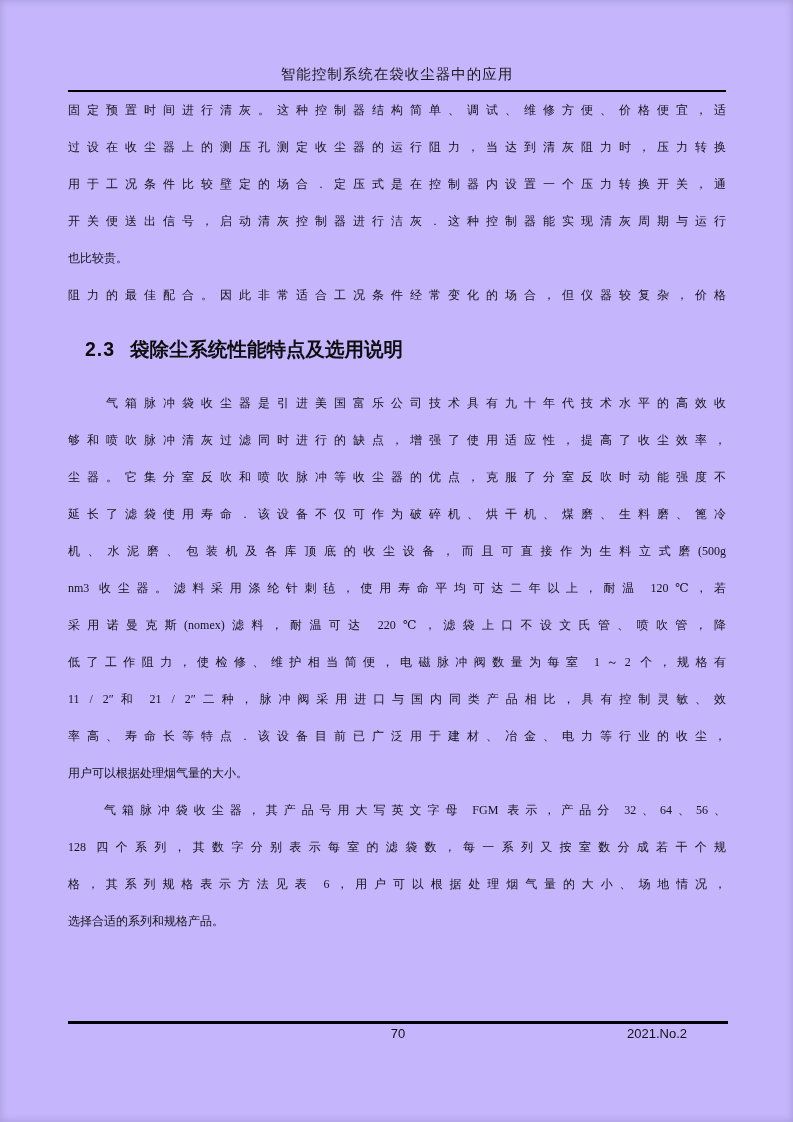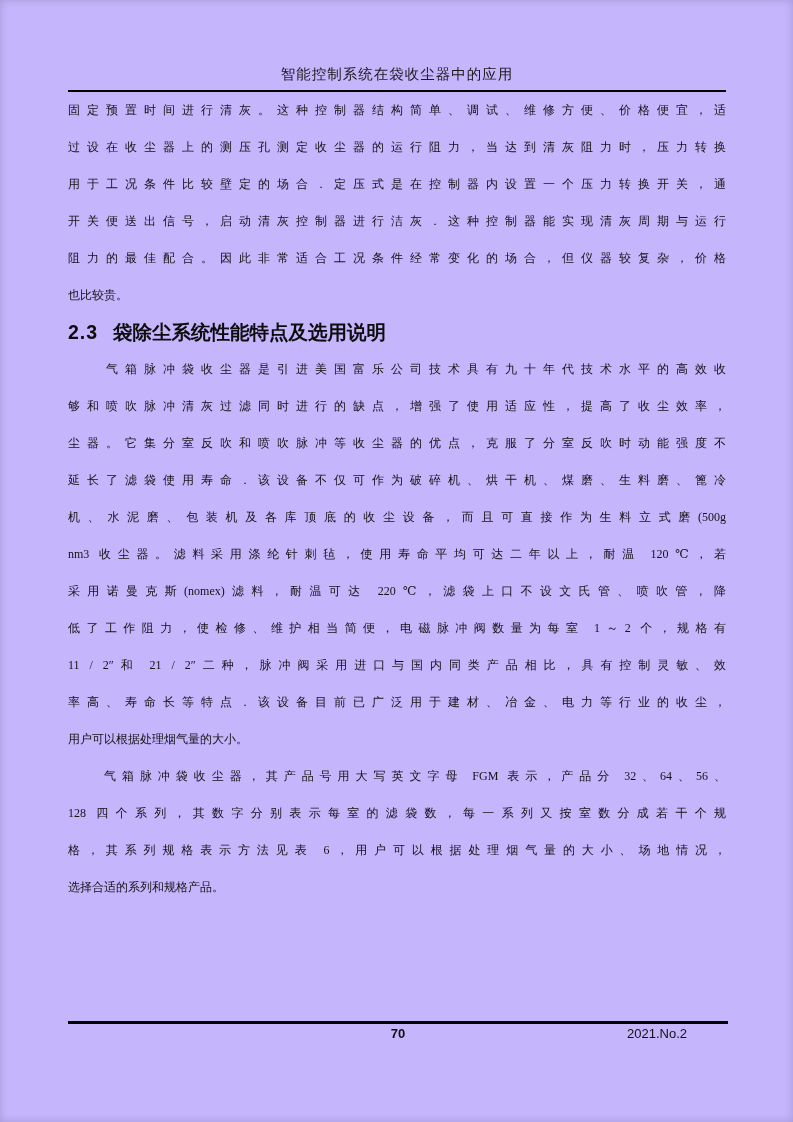--- a/index.html
+++ b/index.html
@@ -56,21 +56,21 @@
     text-align-last: justify;
     overflow: hidden;
   }
   .text-line.para-end {
     text-align: left;
     text-align-last: left;
   }
   .section-heading {
     height: 37px;
     line-height: 37px;
-    margin: 0;
+    margin: 17px;
     padding: 0;
     font-family: "Liberation Sans", "DejaVu Sans", sans-serif;
     font-weight: bold;
     font-size: 19.5px;
     color: #0d0d0d;
   }
   .sec-num { margin-right: 15px; letter-spacing: 1px; }
 
   
   .footer-rule {
@@ -89,21 +89,20 @@
     height: 18px;
     font-family: "Liberation Sans", "DejaVu Sans", sans-serif;
     font-size: 13px;
     color: #111111;
   }
   .page-number {
     position: absolute;
     left: 0;
     right: 0;
     text-align: center;
-    font-weight: bold;
   }
   .issue-label {
     position: absolute;
     right: 41px;
     top: 0;
   }
 </style>
 </head>
 <body>
 
@@ -113,22 +112,22 @@
 
   <div class="header-rule"></div>
 
   <div class="body-text">
 
     <div class="para">
         <div class="text-line">固定预置时间进行清灰。这种控制器结构简单、调试、维修方便、价格便宜，适</div>
         <div class="text-line">过设在收尘器上的测压孔测定收尘器的运行阻力，当达到清灰阻力时，压力转换</div>
         <div class="text-line">用于工况条件比较壁定的场合．定压式是在控制器内设置一个压力转换开关，通</div>
         <div class="text-line">开关便送出信号，启动清灰控制器进行洁灰．这种控制器能实现清灰周期与运行</div>
+        <div class="text-line para-end">也比较贵。</div>
         <div class="text-line">阻力的最佳配合。因此非常适合工况条件经常变化的场合，但仪器较复杂，价格</div>
-        <div class="text-line para-end">也比较贵。</div>
       </div>
 
     <h2 class="section-heading">
       <span class="sec-num">2.3</span><span class="sec-title">袋除尘系统性能特点及选用说明</span>
     </h2>
 
     <div class="para">
         <div class="text-line">　　气箱脉冲袋收尘器是引进美国富乐公司技术具有九十年代技术水平的高效收</div>
         <div class="text-line">够和喷吹脉冲清灰过滤同时进行的缺点，增强了使用适应性，提高了收尘效率，</div>
         <div class="text-line">尘器。它集分室反吹和喷吹脉冲等收尘器的优点，克服了分室反吹时动能强度不</div>

